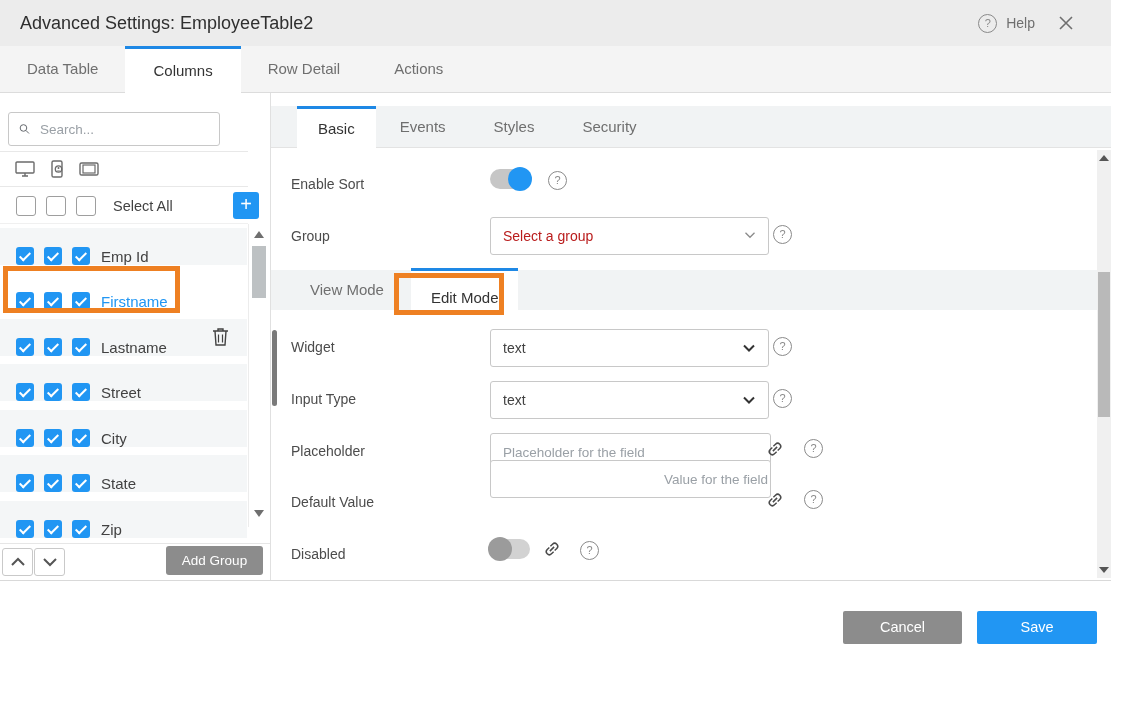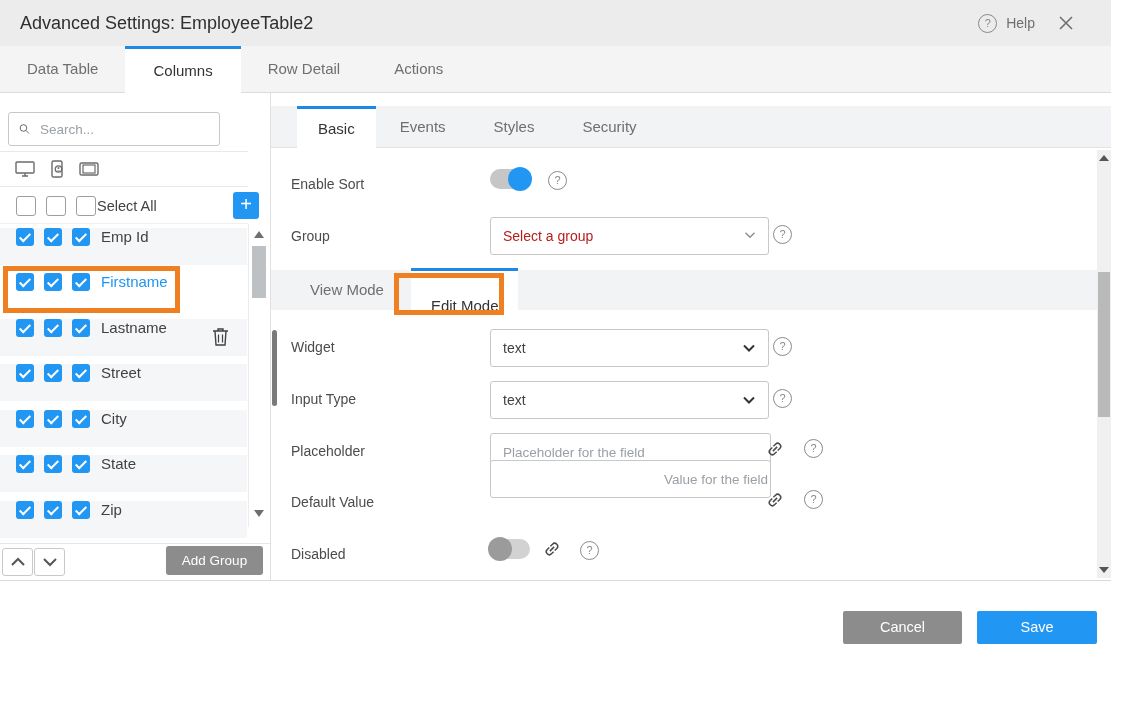--- a/index.html
+++ b/index.html
@@ -31,24 +31,24 @@
   .device-row{left:0;top:151px;width:248px;height:36px;border-top:1px solid #e8e8e8;border-bottom:1px solid #e8e8e8;
               display:flex;align-items:center;gap:11px;padding-left:14px;background:#fff;}
   .selall-row{left:0;top:188px;width:248px;height:36px;display:flex;align-items:center;padding-left:16px;
               border-bottom:1px solid #f0f0f0;background:#fff;}
   .cb{width:18px;height:18px;border-radius:3px;background:var(--accent,#2196f3);position:relative;flex:0 0 auto;}
   .cb::after{content:"";position:absolute;left:6px;top:2.5px;width:4px;height:9px;
              border:solid #fff;border-width:0 2px 2px 0;transform:rotate(45deg);}
   .cb.un{background:#fff;border:1px solid #9e9e9e;}
   .cb.un::after{display:none;}
   .cb + .cb{margin-left:10px;}
-  .selall-lbl{font-size:14.5px;color:#424242;margin-left:1px;}
+  .selall-lbl{font-size:14.5px;color:#424242;margin-left:17px;}
   .plus-btn{left:233px;top:192px;width:26px;height:27px;background:#2196f3;border-radius:3px;color:#fff;
             font-size:20px;line-height:25px;text-align:center;}
-  .col-row{left:0;width:247px;height:37px;background:#f4f6f7;display:flex;align-items:flex-start;padding-left:16px;}
+  .col-row{left:0;width:247px;height:37px;background:#f4f6f7;display:flex;align-items:flex-end;padding-left:16px;}
   .col-lbl{font-size:15px;color:#424242;margin-left:11px;}
   .col-row.sel{background:#fff;}
   .col-row.sel .col-lbl{color:#2196f3;}
   .hl-row{left:3px;top:266px;width:177px;height:47px;border:5px solid #ee8022;z-index:6;pointer-events:none;}
   .trash{position:absolute;left:212px;top:8px;}
 
   .list-sb{left:248px;top:224px;width:21px;height:303px;background:#fff;border-left:1px solid #ececec;}
   .tri{width:0;height:0;border-left:5.5px solid transparent;border-right:5.5px solid transparent;position:absolute;left:5px;}
   .tri.up{border-bottom:7px solid #6f6f6f;top:7px;}
   .tri.dn{border-top:7px solid #6f6f6f;bottom:10px;}
@@ -79,21 +79,21 @@
   .sel-box{position:absolute;left:490px;width:265px;height:36px;border:1px solid #c8c8c8;border-radius:3px;
            background:#fff;display:flex;align-items:center;padding-left:12px;font-size:14px;color:#424242;}
   .sel-box .chev{position:absolute;right:9px;top:8px;}
   .sel-box.ph{color:#b91c1c;}
   .txt-in{position:absolute;left:490px;width:265px;height:34px;border:1px solid #c8c8c8;border-radius:3px;
           padding-left:12px;font-size:13.5px;color:#424242;font-family:"Liberation Sans",sans-serif;outline:none;}
   .txt-in::placeholder{color:#9aa0a6;}
   .modestrip{left:271px;top:270px;width:826px;height:40px;background:#f1f3f4;display:flex;align-items:stretch;padding-left:29px;}
   .modetab{line-height:40px;font-size:15px;color:#6f6f6f;padding:0 10px;}
   .modetab.active{background:#fff;border-top:3px solid #1e88e5;line-height:38px;color:#333;
-                  margin-left:17px;margin-top:-2px;padding:16px 20px;height:43px;}
+                  margin-left:17px;margin-top:-2px;padding:8px 20px;height:43px;}
   .hl-mode{left:394px;top:273px;width:110px;height:42px;border:5px solid #ee8022;z-index:6;pointer-events:none;}
   .link-ic{position:absolute;width:18px;height:18px;}
 
   .panel-sb{left:1097px;top:150px;width:14px;height:428px;background:#f0f0f0;}
   .panel-sb .tri{left:2px;}
   .panel-sb .tri.up{top:5px;border-left-width:5px;border-right-width:5px;border-bottom:6px solid #555;}
   .panel-sb .tri.dn{bottom:5px;border-left-width:5px;border-right-width:5px;border-top:6px solid #555;}
   .psb-thumb{position:absolute;left:1px;top:122px;width:12px;height:145px;background:#b9b9b9;}
 
   

